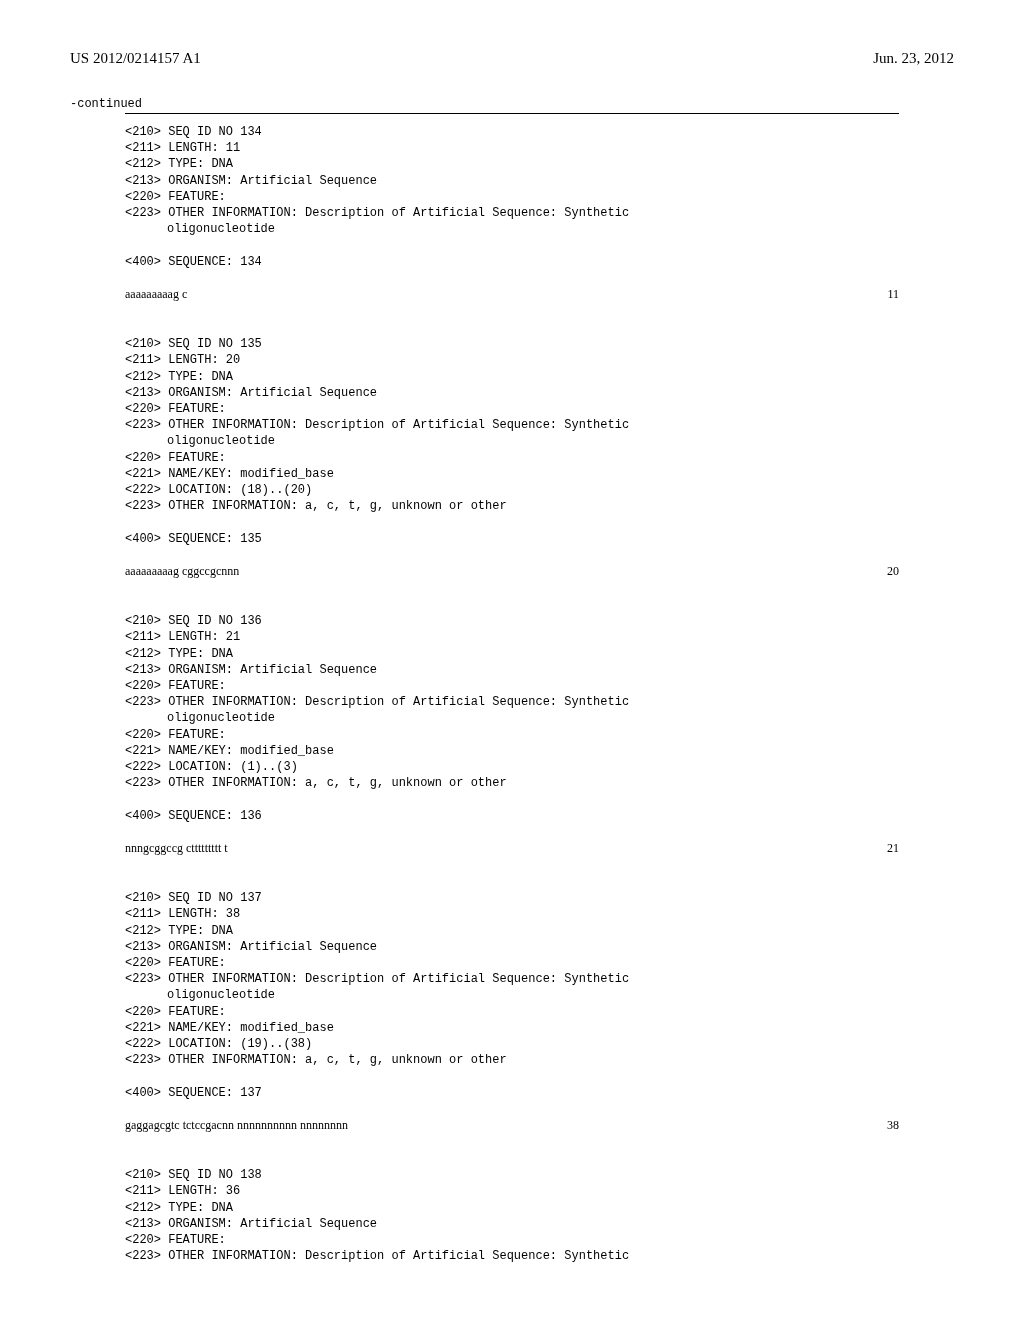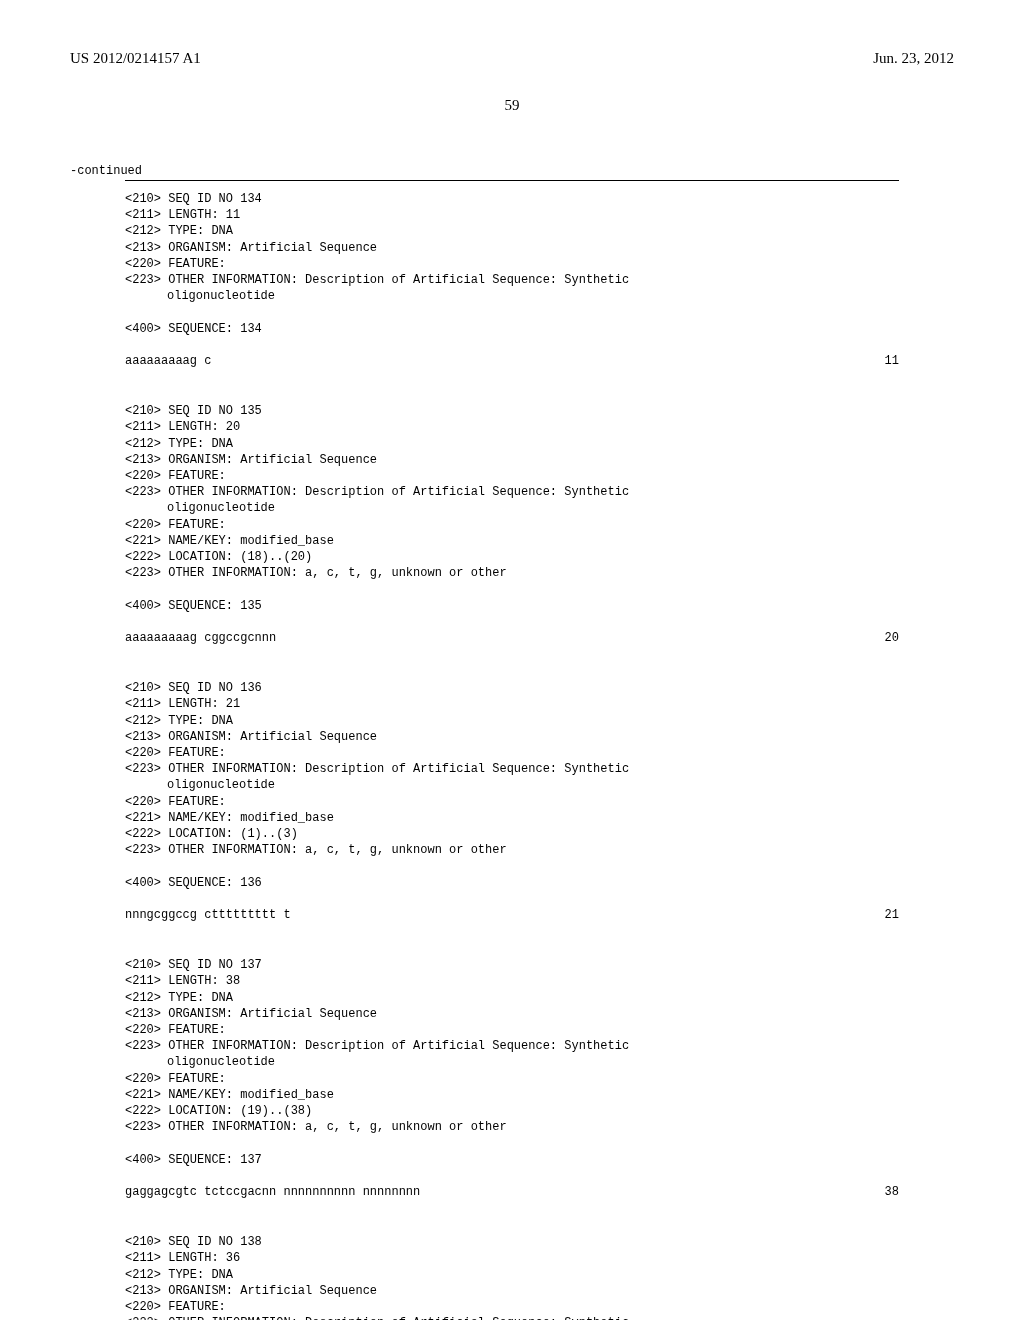--- a/index.html
+++ b/index.html
@@ -49,38 +49,38 @@
   }
   .seq-line {
     display: block;
   }
   .indent {
     padding-left: 42px;
   }
   .seq-row {
     display: flex;
     justify-content: space-between;
+    font-family: Liberation Serif, serif;
   }
   .seq-text {
     white-space: pre;
   }
   .seq-num {
     white-space: pre;
   }
 </style>
 </head>
 <body>
 
 <div class="page">
 
   <div class="header-row">
     <span>US 2012/0214157 A1</span>
     <span>Jun. 23, 2012</span>
   </div>
 
-  <div class="page-number">59</div>
 
   <div class="continued">-continued</div>
   <hr class="hr-line">
 
   <div class="seq-listing" id="seq-listing"><div class="seq-block"><span class="seq-line">&lt;210&gt; SEQ ID NO 134</span><span class="seq-line">&lt;211&gt; LENGTH: 11</span><span class="seq-line">&lt;212&gt; TYPE: DNA</span><span class="seq-line">&lt;213&gt; ORGANISM: Artificial Sequence</span><span class="seq-line">&lt;220&gt; FEATURE:</span><span class="seq-line">&lt;223&gt; OTHER INFORMATION: Description of Artificial Sequence: Synthetic</span><span class="seq-line indent">oligonucleotide</span><span class="seq-line"> </span><span class="seq-line">&lt;400&gt; SEQUENCE: 134</span><span class="seq-line"> </span><div class="seq-row"><span class="seq-text">aaaaaaaaag c</span><span class="seq-num">11</span></div><span class="seq-line"> </span></div><div class="seq-block"><span class="seq-line">&lt;210&gt; SEQ ID NO 135</span><span class="seq-line">&lt;211&gt; LENGTH: 20</span><span class="seq-line">&lt;212&gt; TYPE: DNA</span><span class="seq-line">&lt;213&gt; ORGANISM: Artificial Sequence</span><span class="seq-line">&lt;220&gt; FEATURE:</span><span class="seq-line">&lt;223&gt; OTHER INFORMATION: Description of Artificial Sequence: Synthetic</span><span class="seq-line indent">oligonucleotide</span><span class="seq-line">&lt;220&gt; FEATURE:</span><span class="seq-line">&lt;221&gt; NAME/KEY: modified_base</span><span class="seq-line">&lt;222&gt; LOCATION: (18)..(20)</span><span class="seq-line">&lt;223&gt; OTHER INFORMATION: a, c, t, g, unknown or other</span><span class="seq-line"> </span><span class="seq-line">&lt;400&gt; SEQUENCE: 135</span><span class="seq-line"> </span><div class="seq-row"><span class="seq-text">aaaaaaaaag cggccgcnnn</span><span class="seq-num">20</span></div><span class="seq-line"> </span></div><div class="seq-block"><span class="seq-line">&lt;210&gt; SEQ ID NO 136</span><span class="seq-line">&lt;211&gt; LENGTH: 21</span><span class="seq-line">&lt;212&gt; TYPE: DNA</span><span class="seq-line">&lt;213&gt; ORGANISM: Artificial Sequence</span><span class="seq-line">&lt;220&gt; FEATURE:</span><span class="seq-line">&lt;223&gt; OTHER INFORMATION: Description of Artificial Sequence: Synthetic</span><span class="seq-line indent">oligonucleotide</span><span class="seq-line">&lt;220&gt; FEATURE:</span><span class="seq-line">&lt;221&gt; NAME/KEY: modified_base</span><span class="seq-line">&lt;222&gt; LOCATION: (1)..(3)</span><span class="seq-line">&lt;223&gt; OTHER INFORMATION: a, c, t, g, unknown or other</span><span class="seq-line"> </span><span class="seq-line">&lt;400&gt; SEQUENCE: 136</span><span class="seq-line"> </span><div class="seq-row"><span class="seq-text">nnngcggccg cttttttttt t</span><span class="seq-num">21</span></div><span class="seq-line"> </span></div><div class="seq-block"><span class="seq-line">&lt;210&gt; SEQ ID NO 137</span><span class="seq-line">&lt;211&gt; LENGTH: 38</span><span class="seq-line">&lt;212&gt; TYPE: DNA</span><span class="seq-line">&lt;213&gt; ORGANISM: Artificial Sequence</span><span class="seq-line">&lt;220&gt; FEATURE:</span><span class="seq-line">&lt;223&gt; OTHER INFORMATION: Description of Artificial Sequence: Synthetic</span><span class="seq-line indent">oligonucleotide</span><span class="seq-line">&lt;220&gt; FEATURE:</span><span class="seq-line">&lt;221&gt; NAME/KEY: modified_base</span><span class="seq-line">&lt;222&gt; LOCATION: (19)..(38)</span><span class="seq-line">&lt;223&gt; OTHER INFORMATION: a, c, t, g, unknown or other</span><span class="seq-line"> </span><span class="seq-line">&lt;400&gt; SEQUENCE: 137</span><span class="seq-line"> </span><div class="seq-row"><span class="seq-text">gaggagcgtc tctccgacnn nnnnnnnnnn nnnnnnnn</span><span class="seq-num">38</span></div><span class="seq-line"> </span></div><div class="seq-block"><span class="seq-line">&lt;210&gt; SEQ ID NO 138</span><span class="seq-line">&lt;211&gt; LENGTH: 36</span><span class="seq-line">&lt;212&gt; TYPE: DNA</span><span class="seq-line">&lt;213&gt; ORGANISM: Artificial Sequence</span><span class="seq-line">&lt;220&gt; FEATURE:</span><span class="seq-line">&lt;223&gt; OTHER INFORMATION: Description of Artificial Sequence: Synthetic</span></div></div>
 
 </div>
 
 </body></html>

